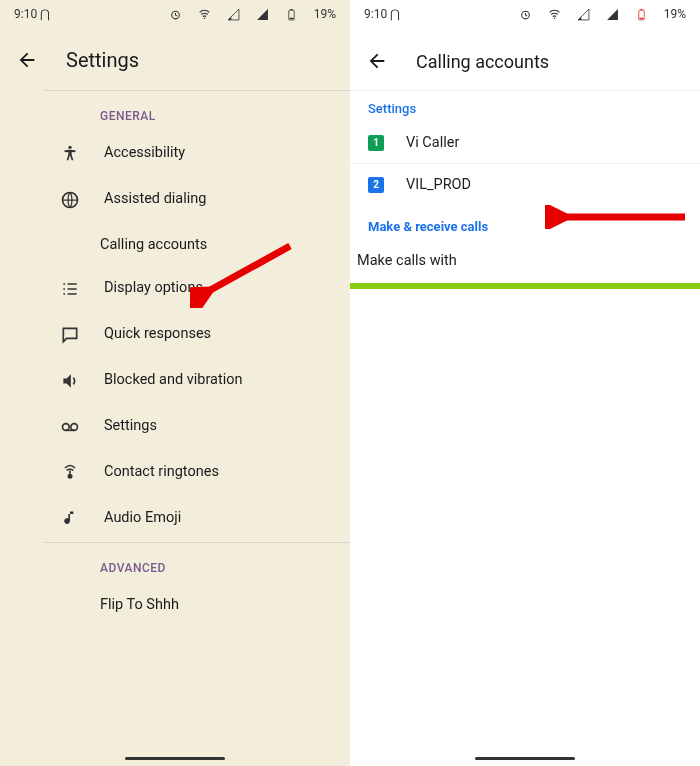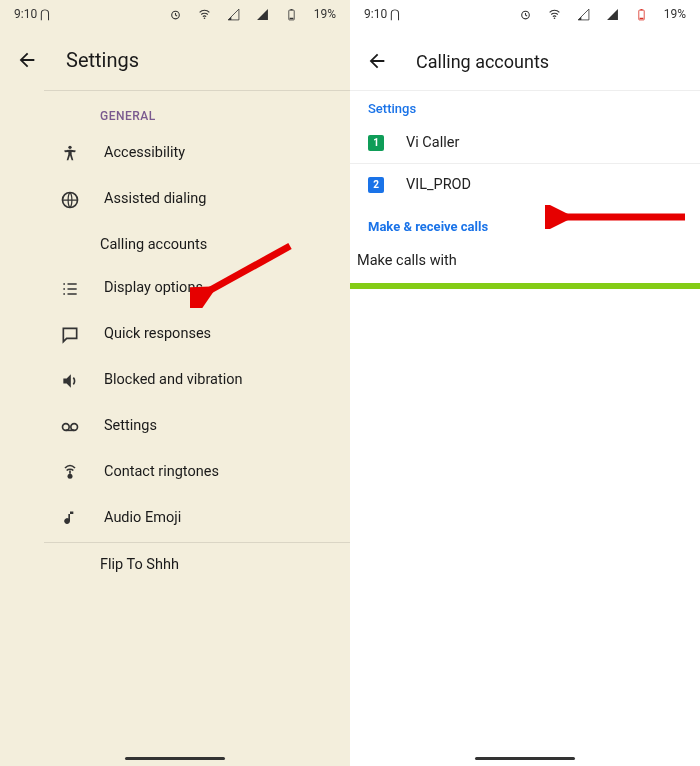--- a/index.html
+++ b/index.html
@@ -229,20 +229,21 @@
       <span class="icon">
           <svg viewBox="0 0 24 24" width="20" height="20">
             <path d="M12 3v11.5a3.5 3.5 0 1 1-2-3.2V6h6V3z" fill="#333"></path>
           </svg>
         </span>
       <span class="label">Audio Emoji</span>
     </div>
   </div>
 
   <div class="divider-top">
+    <div class="section-header section-advanced">ADVANCED</div>
     <div class="list-item noicon">
       <span class="label">Flip To Shhh</span>
     </div>
   </div>
 
   <svg class="arrow" style="left:190px; top:238px;" width="110" height="70">
     <defs>
         <marker id="ah1" markerWidth="10" markerHeight="10" refX="2" refY="5" orient="auto">
           <path d="M0 5 L10 0 L10 10 z" fill="#e60000"></path>
         </marker>

